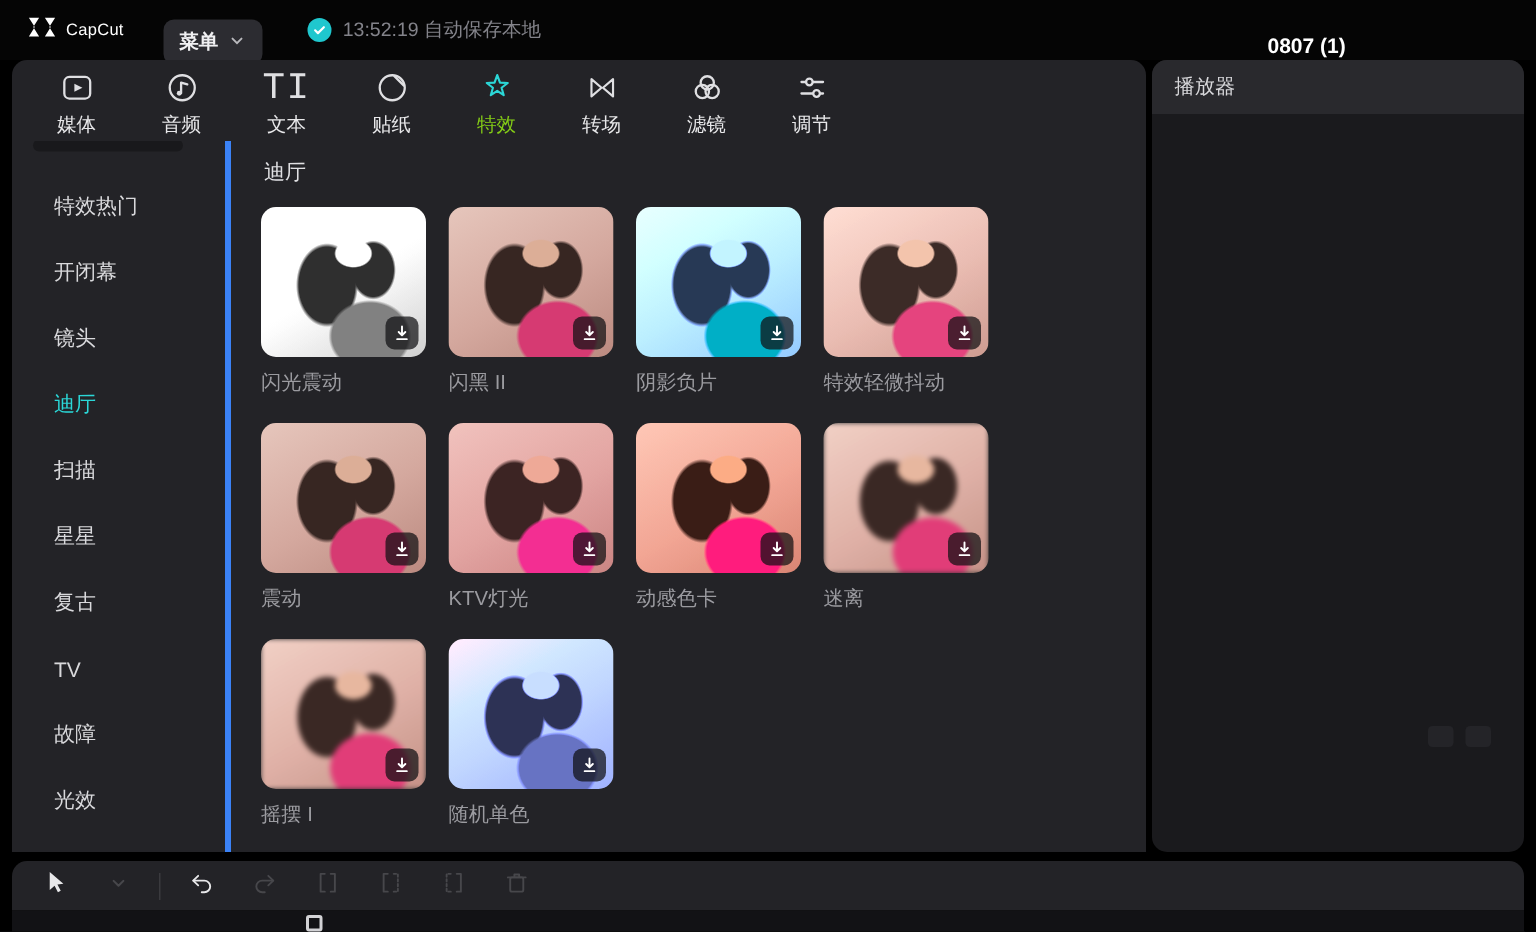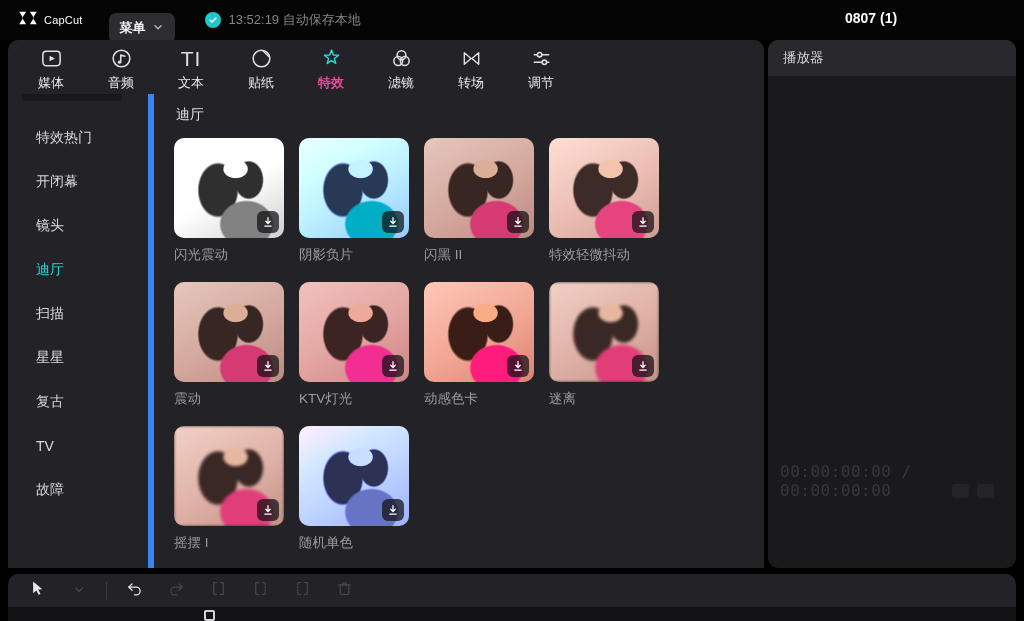--- a/index.html
+++ b/index.html
@@ -11,39 +11,39 @@
     display:flex;align-items:center;}
   .logo{display:flex;align-items:center;gap:6px;margin-left:18px;color:#fff;}
   .logo svg{width:20px;height:16px;}
   .logo-text{font-size:11px;font-weight:normal;letter-spacing:.2px;}
   .menu-btn{display:flex;align-items:center;gap:6px;background:#2c2c31;border:none;color:#f0f0f2;
     font-family:inherit;font-size:13px;font-weight:bold;border-radius:7px;padding:6px 11px;margin-left:26px;cursor:pointer;margin-top:16px;}
   .menu-btn svg{width:12px;height:12px;color:#b9b9bd;}
   .autosave{display:flex;align-items:center;gap:8px;margin-left:30px;color:#83838a;font-size:13px;}
   .check-circle{width:16px;height:16px;border-radius:50%;background:#1fc7ce;display:flex;align-items:center;justify-content:center;}
   .check-circle svg{width:10px;height:10px;}
-  .project-title{position:absolute;left:845px;top:0;height:35px;display:flex;align-items:center;
+  .project-title{position:absolute;left:845px;top:12px;height:35px;display:flex;align-items:center;
     color:#fff;font-size:14px;font-weight:bold;}
 
   
   .left-panel{position:absolute;left:8px;top:40px;width:756px;height:528px;background:#232327;
     border-radius:10px 10px 0 0;overflow:hidden;display:flex;flex-direction:column;}
   .tabs{height:54px;display:flex;align-items:center;padding-left:8px;flex:none;}
   .tab{width:70px;display:flex;flex-direction:column;align-items:center;gap:3px;cursor:pointer;
     color:#dfdfe2;padding-top:4px;}
   .tab .t-icon{height:24px;display:flex;align-items:center;justify-content:center;}
   .tab .t-icon svg{width:23px;height:23px;}
   .tab .t-label{font-size:13px;color:#e8e8ea;}
   .tab.active{color:#2bd7d7;}
-  .tab.active .t-label{color:#ec4899;font-weight:bold;}
-  .ti-glyph{font-family:Liberation Sans, sans-serif;font-size:21px;line-height:1;letter-spacing:1px;}
+  .tab.active .t-label{color:#84cc16;}
+  .ti-glyph{font-family:Liberation Mono, monospace;font-size:25px;line-height:1;letter-spacing:1px;}
 
   .panel-body{flex:1;display:flex;min-height:0;position:relative;}
   .sidebar{width:146px;flex:none;position:relative;padding-top:22px;overflow:hidden;
-    border-right:6px solid #3b82f6;}
+    border-right:4px solid #3b82f6;}
   .scroll-pill{position:absolute;left:14px;top:-1px;width:100px;height:8px;border-radius:4px;background:rgba(0,0,0,.28);}
   .side-item{height:44px;display:flex;align-items:center;padding-left:28px;font-size:14px;
     color:#d9d9dc;cursor:pointer;white-space:nowrap;}
   .side-item.active{color:#2bd7d7;}
 
   .grid-area{flex:1;padding:10px 0 0 20px;overflow:hidden;}
   .section-title{font-size:14px;color:#e0e0e3;margin:2px 0 14px 2px;}
   .effects-grid{display:grid;grid-template-columns:repeat(4,110px);column-gap:15px;row-gap:18px;}
   .effect-item{width:110px;cursor:pointer;}
   .thumb{position:relative;width:110px;height:100px;border-radius:10px;overflow:hidden;background:#333;}
@@ -163,34 +163,34 @@
         <span class="t-icon">
           <svg viewBox="0 0 24 24" fill="none" stroke="currentColor" stroke-width="1.6" stroke-linecap="round" stroke-linejoin="round">
             <path d="M12 3.2l1.9 5.2 5.4.3-4.3 3.3 1.5 5.2-4.5-3-4.5 3 1.5-5.2-4.3-3.3 5.4-.3z" stroke-width="1.5"></path>
           </svg>
         </span>
         <span class="t-label">特效</span>
       </div>
       <div class="tab">
         <span class="t-icon">
           <svg viewBox="0 0 24 24" fill="none" stroke="currentColor" stroke-width="1.6" stroke-linecap="round" stroke-linejoin="round">
+            <path d="M4.5 6v12l7-6zM19.5 6v12l-7-6z" stroke-width="1.5"></path>
+          </svg>
+        </span>
+        <span class="t-label">转场</span>
+      </div>
+      <div class="tab">
+        <span class="t-icon">
+          <svg viewBox="0 0 24 24" fill="none" stroke="currentColor" stroke-width="1.6" stroke-linecap="round" stroke-linejoin="round">
             <circle cx="12" cy="8.6" r="4.6"></circle>
             <circle cx="8.6" cy="14.6" r="4.6"></circle>
             <circle cx="15.4" cy="14.6" r="4.6"></circle>
           </svg>
         </span>
         <span class="t-label">滤镜</span>
-      </div>
-      <div class="tab">
-        <span class="t-icon">
-          <svg viewBox="0 0 24 24" fill="none" stroke="currentColor" stroke-width="1.6" stroke-linecap="round" stroke-linejoin="round">
-            <path d="M4.5 6v12l7-6zM19.5 6v12l-7-6z" stroke-width="1.5"></path>
-          </svg>
-        </span>
-        <span class="t-label">转场</span>
       </div>
       <div class="tab">
         <span class="t-icon">
           <svg viewBox="0 0 24 24" fill="none" stroke="currentColor" stroke-width="1.6" stroke-linecap="round" stroke-linejoin="round">
             <path d="M4.5 8h15M4.5 16h15"></path>
             <circle cx="10" cy="8" r="2.3" fill="#232327"></circle>
             <circle cx="15" cy="16" r="2.3" fill="#232327"></circle>
           </svg>
         </span>
         <span class="t-label">调节</span>
@@ -219,57 +219,60 @@
         </div>
         <div class="side-item">
           <span>复古</span>
         </div>
         <div class="side-item">
           <span>TV</span>
         </div>
         <div class="side-item">
           <span>故障</span>
         </div>
+        <div class="side-item">
+          <span>光效</span>
+        </div>
         <div class="side-item"></div>
       </div>
     <div class="grid-area">
       <div class="section-title">迪厅</div>
       <div class="effects-grid" id="effectsGrid">
           <div class="effect-item">
             <div class="thumb">
               <div class="photo v-bw-bright"></div>
               <div class="dl-badge">
                 <svg viewBox="0 0 24 24" fill="none" stroke="#fff" stroke-width="2.2" stroke-linecap="round" stroke-linejoin="round">
                   <path d="M12 4.5v9.5M8.2 10.8L12 14.6l3.8-3.8M6.5 19h11"></path>
                 </svg>
               </div>
             </div>
             <div class="effect-label">闪光震动</div>
           </div>
           <div class="effect-item">
             <div class="thumb">
+              <div class="photo v-pink"></div>
+              <div class="dl-badge">
+                <svg viewBox="0 0 24 24" fill="none" stroke="#fff" stroke-width="2.2" stroke-linecap="round" stroke-linejoin="round">
+                  <path d="M12 4.5v9.5M8.2 10.8L12 14.6l3.8-3.8M6.5 19h11"></path>
+                </svg>
+              </div>
+            </div>
+            <div class="effect-label">闪黑 II</div>
+          </div>
+          <div class="effect-item">
+            <div class="thumb">
               <div class="photo v-negative"></div>
               <div class="dl-badge">
                 <svg viewBox="0 0 24 24" fill="none" stroke="#fff" stroke-width="2.2" stroke-linecap="round" stroke-linejoin="round">
                   <path d="M12 4.5v9.5M8.2 10.8L12 14.6l3.8-3.8M6.5 19h11"></path>
                 </svg>
               </div>
             </div>
             <div class="effect-label">阴影负片</div>
-          </div>
-          <div class="effect-item">
-            <div class="thumb">
-              <div class="photo v-pink"></div>
-              <div class="dl-badge">
-                <svg viewBox="0 0 24 24" fill="none" stroke="#fff" stroke-width="2.2" stroke-linecap="round" stroke-linejoin="round">
-                  <path d="M12 4.5v9.5M8.2 10.8L12 14.6l3.8-3.8M6.5 19h11"></path>
-                </svg>
-              </div>
-            </div>
-            <div class="effect-label">闪黑 II</div>
           </div>
           <div class="effect-item">
             <div class="thumb">
               <div class="photo v-pink-light"></div>
               <div class="dl-badge">
                 <svg viewBox="0 0 24 24" fill="none" stroke="#fff" stroke-width="2.2" stroke-linecap="round" stroke-linejoin="round">
                   <path d="M12 4.5v9.5M8.2 10.8L12 14.6l3.8-3.8M6.5 19h11"></path>
                 </svg>
               </div>
             </div>
@@ -344,21 +347,20 @@
         </div>
     </div>
   </div>
 </div>
 
 <div class="player-panel">
   <div class="player-header">
     <span>播放器</span>
   </div>
   <div class="player-body">
-    <div class="timecode">00:00:00:00 / 00:00:00:00</div>
     <div class="pv-icons">
       <span class="pv-icon"></span>
       <span class="pv-icon"></span>
     </div>
   </div>
 </div>
 
 <div class="toolbar" id="toolbar">
     <div class="tool bright">
       <span><svg viewBox="0 0 24 24" fill="none" stroke="currentColor" stroke-width="1.6" stroke-linecap="round" stroke-linejoin="round">

